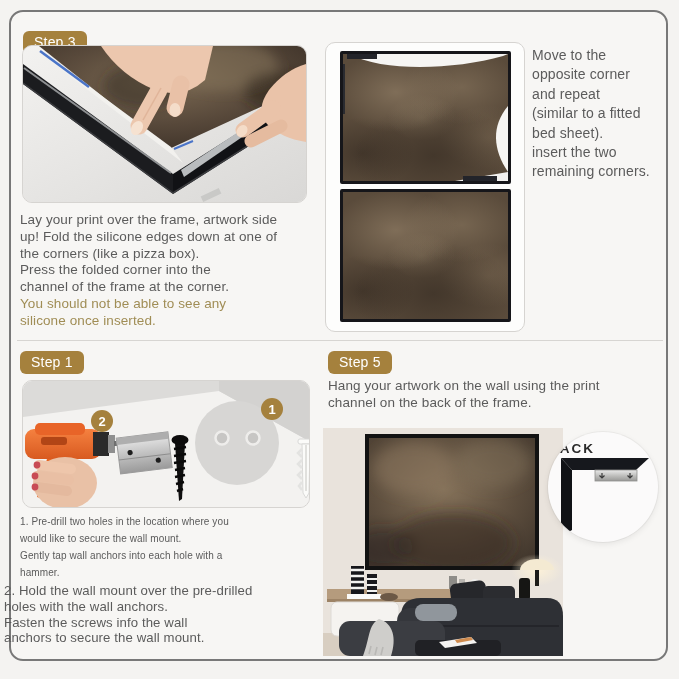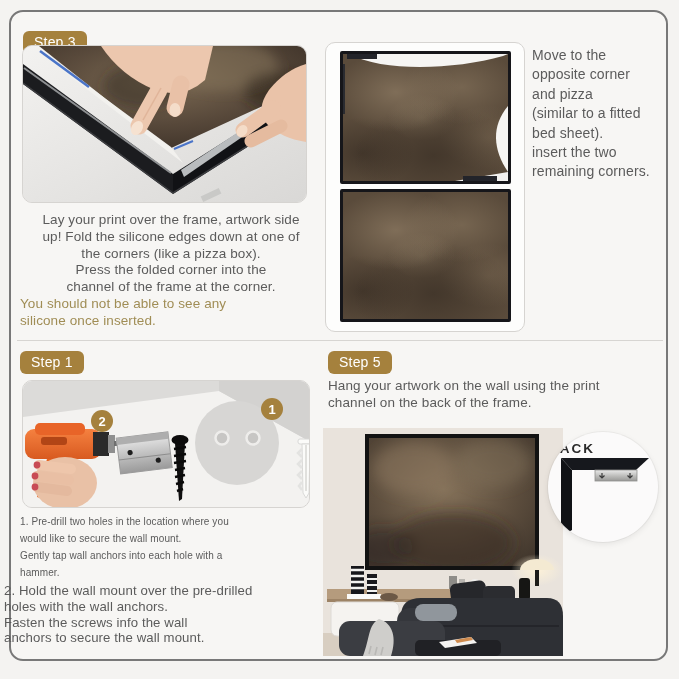--- a/index.html
+++ b/index.html
@@ -59,21 +59,21 @@
       radial-gradient(ellipse 45% 40% at 12% 78%, rgba(48,38,30,.55), rgba(48,38,30,0) 70%),
       radial-gradient(ellipse 42% 36% at 88% 66%, rgba(136,117,93,.45), rgba(136,117,93,0) 70%),
       radial-gradient(ellipse 30% 26% at 48% 50%, rgba(150,132,106,.4), rgba(150,132,106,0) 70%),
       #5a4b3b;
   }
   .txt{
     position:absolute;color:#5b5b5b;
     font-size:13.5px;line-height:16.8px;
     white-space:pre-line;letter-spacing:.1px;
   }
-  .txt-step3{left:20px;top:212px;width:302px;text-align:center;}
+  .txt-step3{left:20px;top:212px;width:302px;}
   .txt-gold{left:20px;top:296px;width:302px;color:#a08d55;}
   .txt-move{left:532px;top:46px;width:140px;line-height:19.4px;font-size:14px;}
   .txt-s4a{left:20px;top:513px;width:306px;font-size:10px;line-height:17px;}
   .txt-s4b{left:4px;top:583px;width:306px;font-size:13.2px;line-height:15.8px;}
   .txt-s5{left:328px;top:377px;width:336px;line-height:17px;}
   .panelS4{
     position:absolute;left:22px;top:380px;width:288px;height:128px;
     border:1px solid #d6d4d1;border-radius:10px;background:#f0efed;
     overflow:hidden;box-sizing:border-box;
   }
@@ -187,21 +187,21 @@
         <path d="M0,10 L0,60" stroke="#2a2b30" stroke-width="4"></path>
       </svg>
     </div>
     <div class="canvasShot shot2">
       <div class="art"></div>
     </div>
   </div>
 
   <div class="txt txt-move">Move to the
 opposite corner
-and pizza
+and repeat
 (similar to a fitted
 bed sheet).
 insert the two
 remaining corners.</div>
 
   <div class="badge badge4">Step 1</div>
 
   <div class="panelS4">
     <svg width="286" height="126" viewBox="0 0 286 126">
       <defs>

